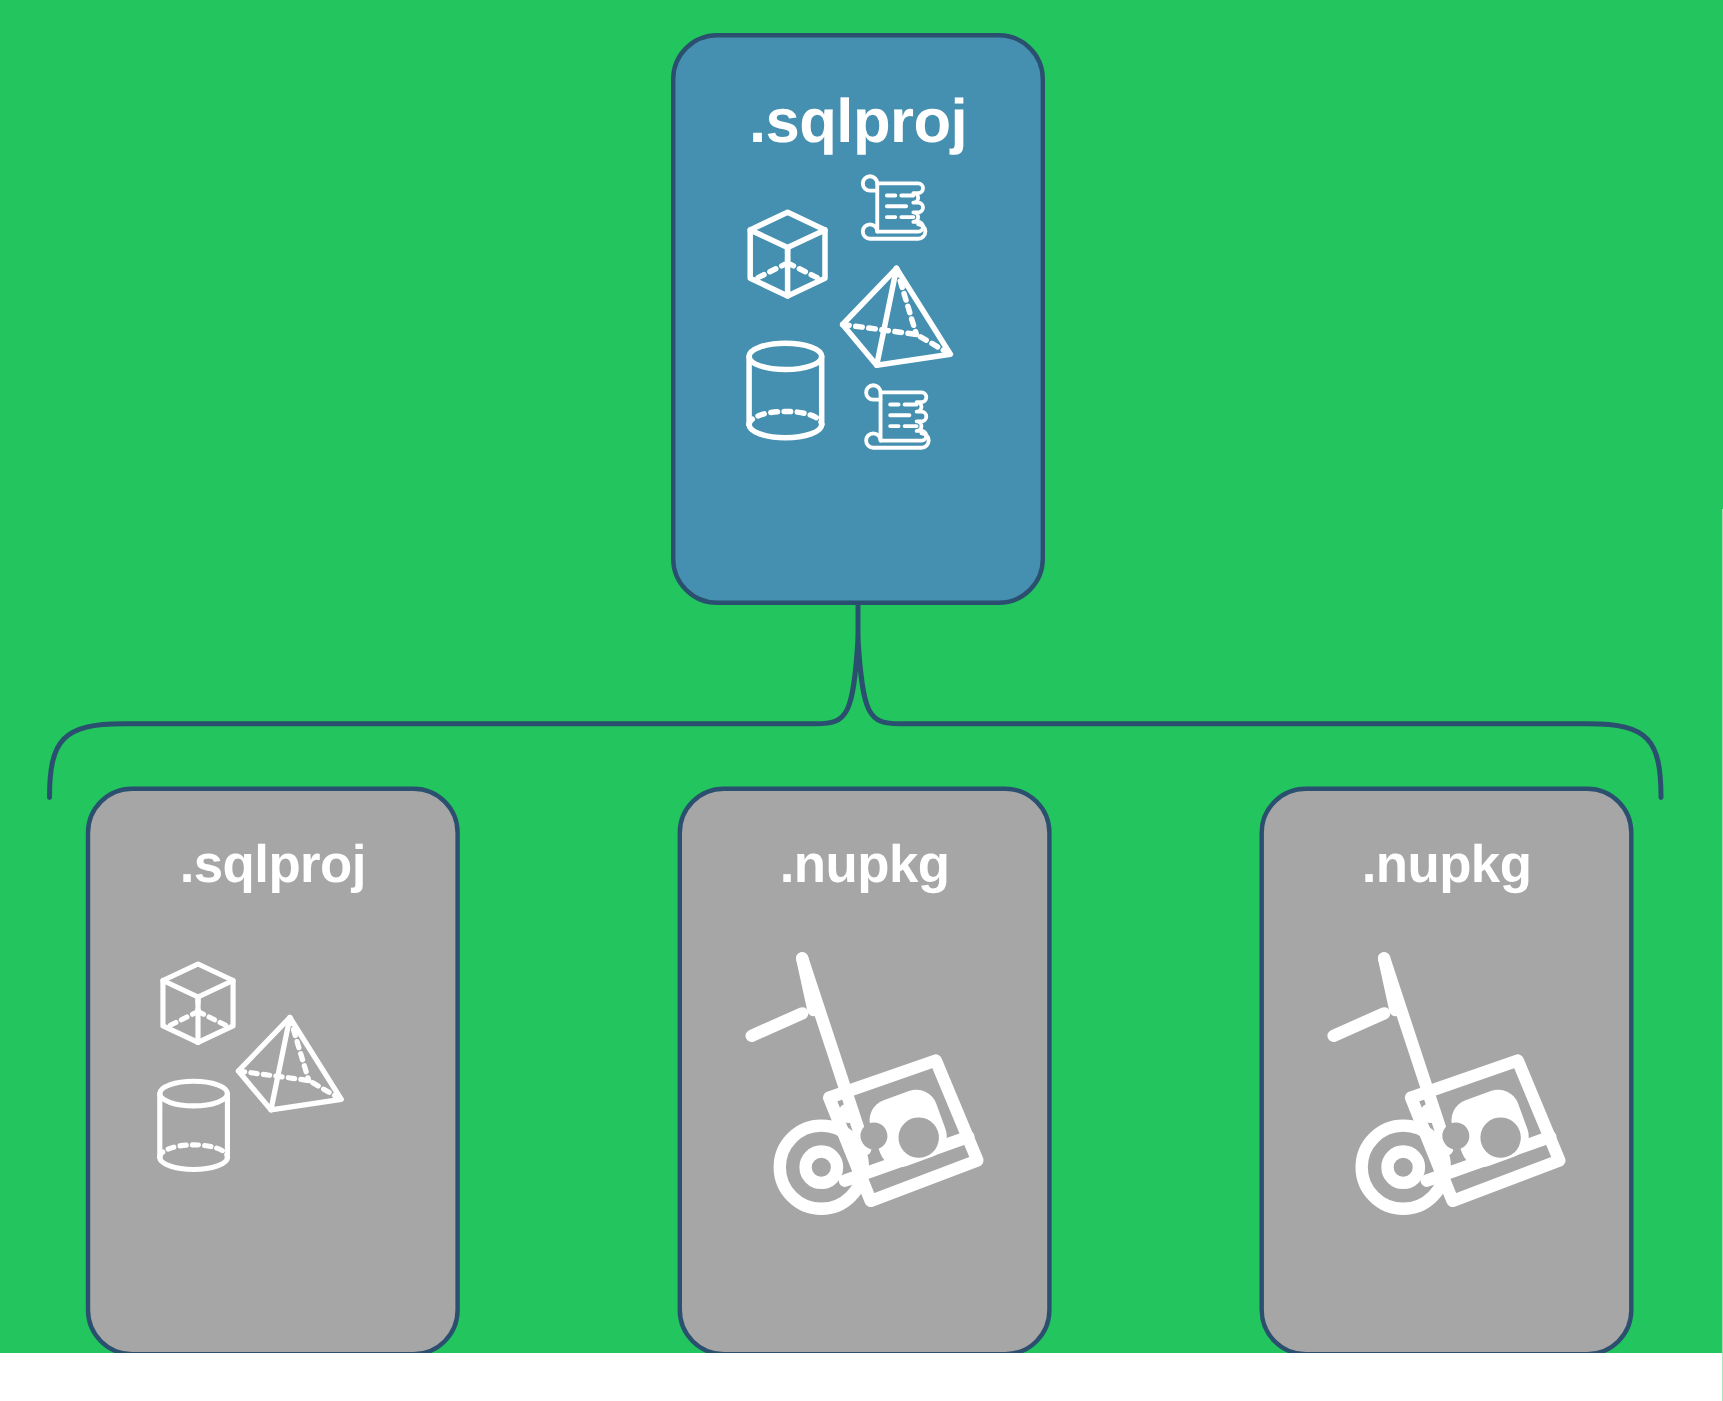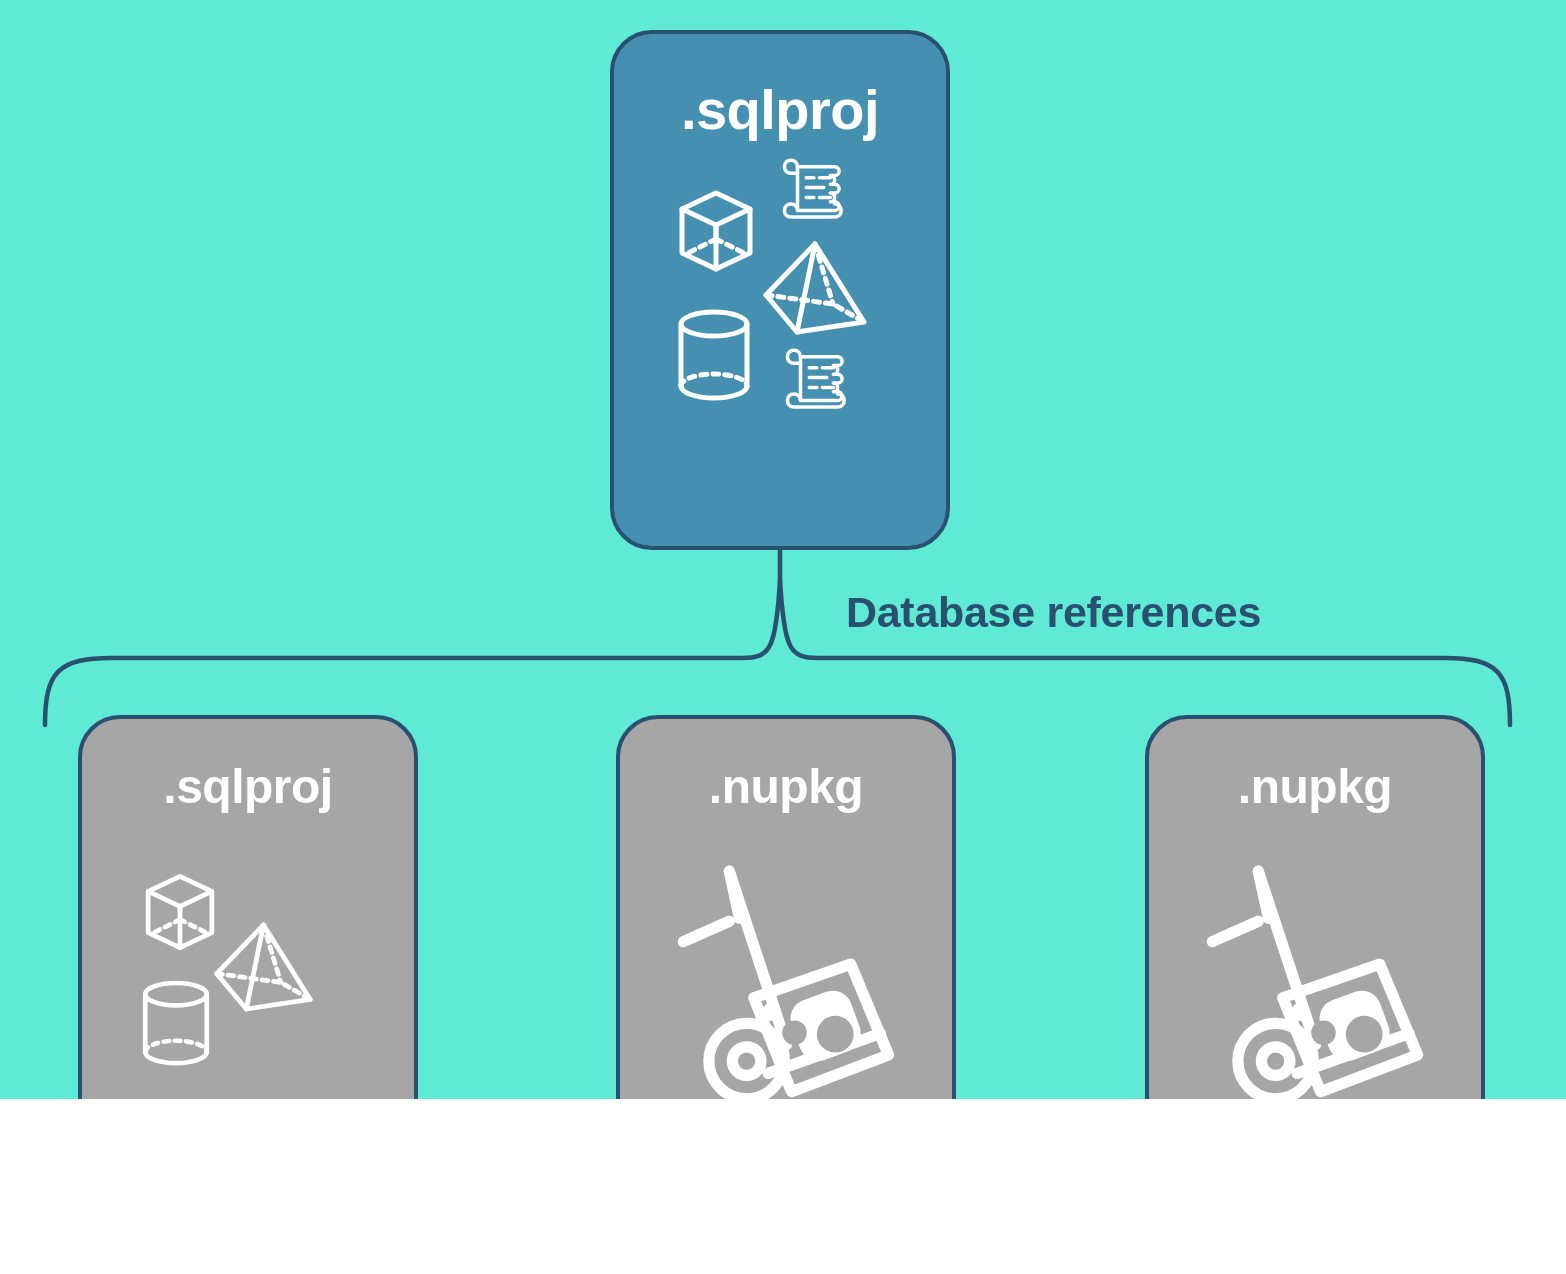--- a/index.html
+++ b/index.html
@@ -6,22 +6,22 @@
     margin: 0;
     padding: 0;
     background: #ffffff;
   }
   body {
     font-family: "Liberation Sans", sans-serif;
   }
   #canvas {
     position: relative;
     width: 1566px;
-    height: 1099px;
-    background: #5eead4;
+    height: 1230px;
+    background: #22c55e;
     overflow: hidden;
   }
   .node {
     position: absolute;
     box-sizing: border-box;
     border: 4px solid #2b4f6e;
     border-radius: 42px;
     display: flex;
     flex-direction: column;
     align-items: center;
@@ -154,21 +154,20 @@
 
     <path d="M45 185
              C45 132 58 118 112 118
              L742 118
              C770 118 776 110 780 40
              C784 110 790 118 818 118
              L1444 118
              C1498 118 1510 132 1510 185"></path>
   </svg>
 
-  <div id="label-db-refs">Database references</div>
 
   <div class="node node-ref" id="node-ref-1">
     <div class="node-title">.sqlproj</div>
     <div class="icon-stage">
 
       <svg style="left:12px; top:30px;" width="90" height="90" viewBox="0 0 96 96" fill="none" stroke="#ffffff" stroke-width="5" stroke-linejoin="round" stroke-linecap="round">
         <path d="M14 26 L48 10 L82 26 L82 70 L48 86 L14 70 Z"></path>
         <path d="M14 26 L48 42 L82 26 M48 42 L48 86"></path>
         <g stroke-dasharray="6 6">
           <path d="M48 42 L48 56 M48 56 L20 70 M48 56 L76 70"></path>

